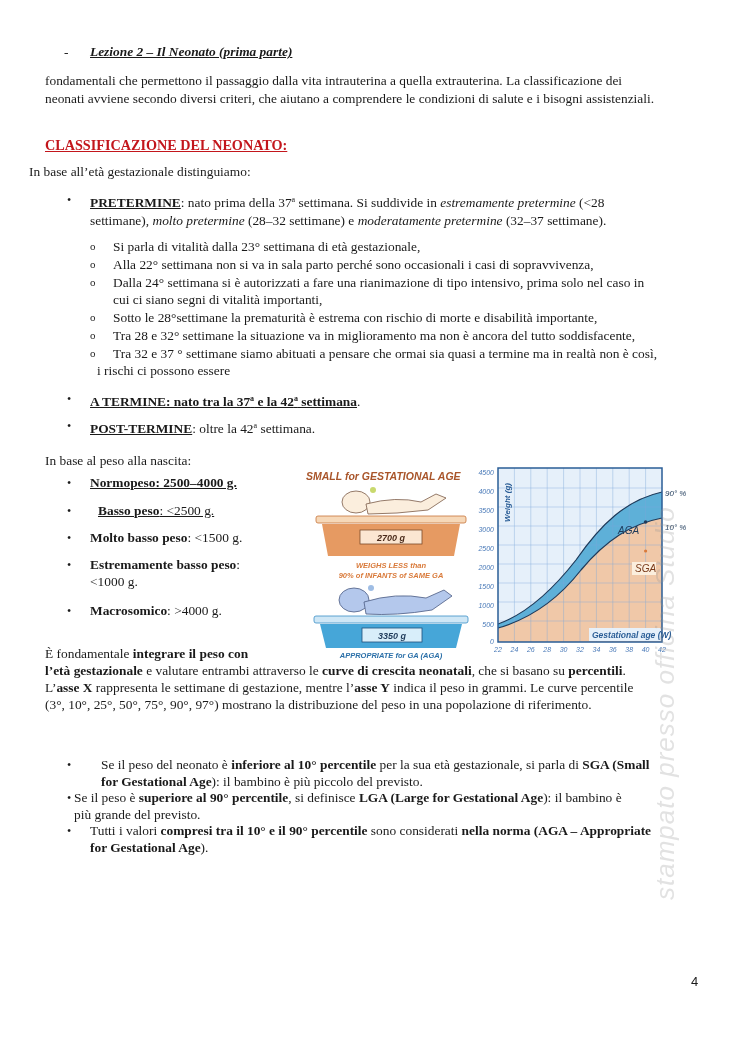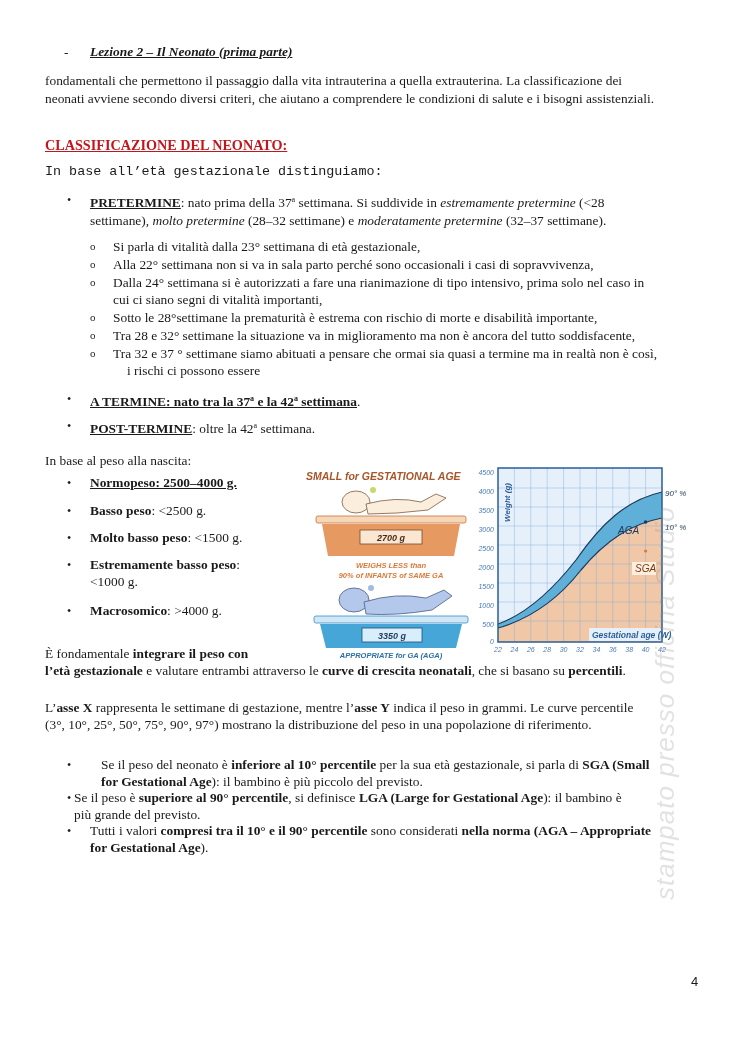--- a/index.html
+++ b/index.html
@@ -29,21 +29,21 @@
   <span class="abs line" style="left:64px;top:43px;">-</span>
   <span class="abs line" style="left:90px;top:43px;font-weight:bold;font-style:italic;text-decoration:underline;">Lezione 2 – Il Neonato (prima parte)</span>
 
   <div class="abs" style="left:45px;top:72px;width:660px;">
     <p class="line">fondamentali che permettono il passaggio dalla vita intrauterina a quella extrauterina. La classificazione dei</p>
     <p class="line">neonati avviene secondo diversi criteri, che aiutano a comprendere le condizioni di salute e i bisogni assistenziali.</p>
   </div>
 
   <div class="abs red-head">CLASSIFICAZIONE DEL NEONATO:</div>
 
-  <p class="abs line" style="left:45px;top:163px;font-family:Liberation Mono, monospace;">In base all’età gestazionale distinguiamo:</p>
+  <p class="abs line" style="left:29px;top:163px;">In base all’età gestazionale distinguiamo:</p>
 
   <span class="bullet-dot" style="left:67px;top:193px;">•</span>
   <div class="abs" style="left:90px;top:191px;width:620px;">
     <p class="line">
       <b><u>PRETERMINE</u></b><span>: nato prima della 37</span><sup style="font-size:8px;">a</sup><span> settimana. Si suddivide in </span><i>estremamente pretermine</i><span> (&lt;28</span>
     </p>
     <p class="line">
       <span>settimane), </span><i>molto pretermine</i><span> (28–32 settimane) e </span><i>moderatamente pretermine</i><span> (32–37 settimane).</span>
     </p>
   </div>
@@ -55,40 +55,40 @@
     <p class="abs line" style="left:113px;top:256px;">Alla 22° settimana non si va in sala parto perché sono occasionali i casi di sopravvivenza,</p>
     <span class="circ" style="left:90px;top:276px;">o</span>
     <p class="abs line" style="left:113px;top:274px;">Dalla 24° settimana si è autorizzati a fare una rianimazione di tipo intensivo, prima solo nel caso in</p>
     <p class="abs line" style="left:113px;top:291px;">cui ci siano segni di vitalità importanti,</p>
     <span class="circ" style="left:90px;top:311px;">o</span>
     <p class="abs line" style="left:113px;top:309px;">Sotto le 28°settimane la prematurità è estrema con rischio di morte e disabilità importante,</p>
     <span class="circ" style="left:90px;top:329px;">o</span>
     <p class="abs line" style="left:113px;top:327px;">Tra 28 e 32° settimane la situazione va in miglioramento ma non è ancora del tutto soddisfacente,</p>
     <span class="circ" style="left:90px;top:347px;">o</span>
     <p class="abs line" style="left:113px;top:345px;">Tra 32 e 37 ° settimane siamo abituati a pensare che ormai sia quasi a termine ma in realtà non è così,</p>
-    <p class="abs line" style="left:127px;top:362px;text-align:center;">i rischi ci possono essere</p>
+    <p class="abs line" style="left:97px;top:362px;text-align:center;">i rischi ci possono essere</p>
   </div>
 
   <span class="bullet-dot" style="left:67px;top:392px;">•</span>
   <p class="abs line" style="left:90px;top:390px;">
     <b><u><span>A TERMINE: nato tra la 37</span><sup style="font-size:8px;">a</sup><span> e la 42</span><sup style="font-size:8px;">a</sup><span> settimana</span></u></b><span>.</span>
   </p>
 
   <span class="bullet-dot" style="left:67px;top:419px;">•</span>
   <p class="abs line" style="left:90px;top:417px;">
     <b><u>POST-TERMINE</u></b><span>: oltre la 42</span><sup style="font-size:8px;">a</sup><span> settimana.</span>
   </p>
 
   <p class="abs line" style="left:45px;top:446px;margin-top:6px;">In base al peso alla nascita:</p>
 
   <span class="bullet-dot" style="left:67px;top:476px;">•</span>
   <p class="abs line" style="left:90px;top:474px;"><b><u>Normopeso: 2500–4000 g.</u></b></p>
 
   <span class="bullet-dot" style="left:67px;top:504px;">•</span>
-  <p class="abs line" style="left:90px;top:502px;"><b>Basso peso</b><span>: &lt;2500 g.</span></p>
+  <p class="abs line" style="left:98px;top:502px;text-decoration:underline;"><b>Basso peso</b><span>: &lt;2500 g.</span></p>
 
   <span class="bullet-dot" style="left:67px;top:531px;">•</span>
   <p class="abs line" style="left:90px;top:529px;"><b>Molto basso peso</b><span>: &lt;1500 g.</span></p>
 
   <span class="bullet-dot" style="left:67px;top:558px;">•</span>
   <p class="abs line" style="left:90px;top:556px;"><b>Estremamente basso peso</b><span>:</span></p>
   <p class="abs line" style="left:90px;top:573px;">&lt;1000 g.</p>
 
   <span class="bullet-dot" style="left:67px;top:604px;">•</span>
   <p class="abs line" style="left:90px;top:602px;"><b>Macrosomico</b><span>: &gt;4000 g.</span></p>
@@ -193,21 +193,21 @@
           <text x="349.6" y="200">40</text>
           <text x="366" y="200">42</text>
         </g>
       </g>
     </svg>
   </div>
 
   <div class="abs" style="left:45px;top:645px;width:665px;">
     <p class="line" style="line-height:17px;"><span>È fondamentale </span><b>integrare il peso con</b></p>
     <p class="line" style="line-height:17px;"><b>l’età gestazionale</b><span> e valutare entrambi attraverso le </span><b>curve di crescita neonatali</b><span>, che si basano su </span><b>percentili</b><span>.</span></p>
-    <p class="line" style="line-height:17px;margin-top:20px;"><span>L’</span><b>asse X</b><span> rappresenta le settimane di gestazione, mentre l’</span><b>asse Y</b><span> indica il peso in grammi. Le curve percentile</span></p>
+    <p class="line" style="line-height:17px;"><span>L’</span><b>asse X</b><span> rappresenta le settimane di gestazione, mentre l’</span><b>asse Y</b><span> indica il peso in grammi. Le curve percentile</span></p>
     <p class="line" style="line-height:17px;">(3°, 10°, 25°, 50°, 75°, 90°, 97°) mostrano la distribuzione del peso in una popolazione di riferimento.</p>
   </div>
 
   <span class="bullet-dot" style="left:67px;top:758px;">•</span>
   <div class="abs" style="left:93px;top:756px;width:620px;margin-left:8px;">
     <p class="line" style="line-height:17px;"><span>Se il peso del neonato è </span><b>inferiore al 10° percentile</b><span> per la sua età gestazionale, si parla di </span><b>SGA (Small</b></p>
     <p class="line" style="line-height:17px;"><b>for Gestational Age</b><span>): il bambino è più piccolo del previsto.</span></p>
   </div>
 
   <span class="bullet-dot" style="left:67px;top:791px;">•</span>

